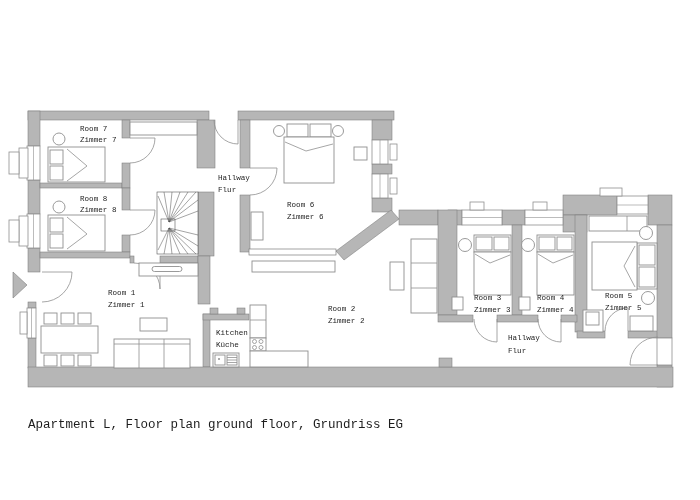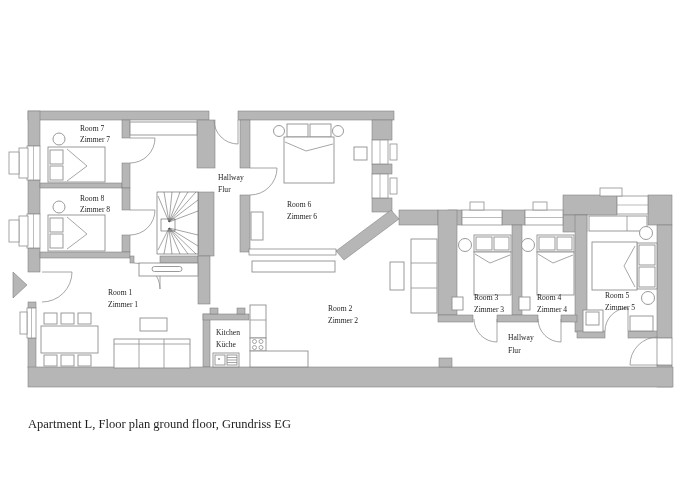--- a/index.html
+++ b/index.html
@@ -1,17 +1,17 @@
 <!DOCTYPE html>
 <html style="--background: #ffffff; --wall: #b6b6b6; --wall_stroke: #7d7d7d; --furniture_stroke: #8f8f8f; --stair_stroke: #4a4a4a; --text: #1d1d1d;"><head>
 <meta charset="utf-8">
 <style>
   html,body{margin:0;padding:0;background:#fff;}
   .stage{position:relative;width:700px;height:444px;background:var(--background,#fff);overflow:hidden;
-         font-family:Liberation Serif, serif;border-radius:27px;}
+         font-family:Liberation Mono, monospace;border-radius:27px;}
   svg{position:absolute;left:0;top:0;}
   .wall{fill:var(--wall,#b6b6b6);stroke:var(--wall_stroke,#7d7d7d);stroke-width:.55;}
   .thin{fill:#fff;stroke:var(--wall_stroke,#7d7d7d);stroke-width:.7;}
   .win{fill:#fff;stroke:var(--furniture_stroke,#8f8f8f);stroke-width:.8;}
   .winline{fill:none;stroke:var(--furniture_stroke,#8f8f8f);stroke-width:.6;}
   .furn{fill:#fff;stroke:var(--furniture_stroke,#8f8f8f);stroke-width:.9;}
   .fline{fill:none;stroke:var(--furniture_stroke,#8f8f8f);stroke-width:.8;}
   .door{fill:none;stroke:var(--furniture_stroke,#8f8f8f);stroke-width:.8;}
   .stair{fill:#fff;stroke:var(--stair_stroke,#4a4a4a);stroke-width:.55;}
   .stl{fill:none;stroke:var(--stair_stroke,#4a4a4a);stroke-width:.5;}

